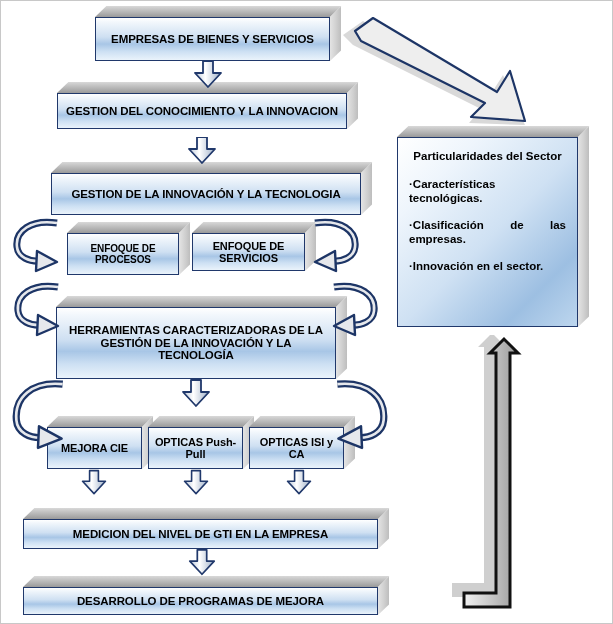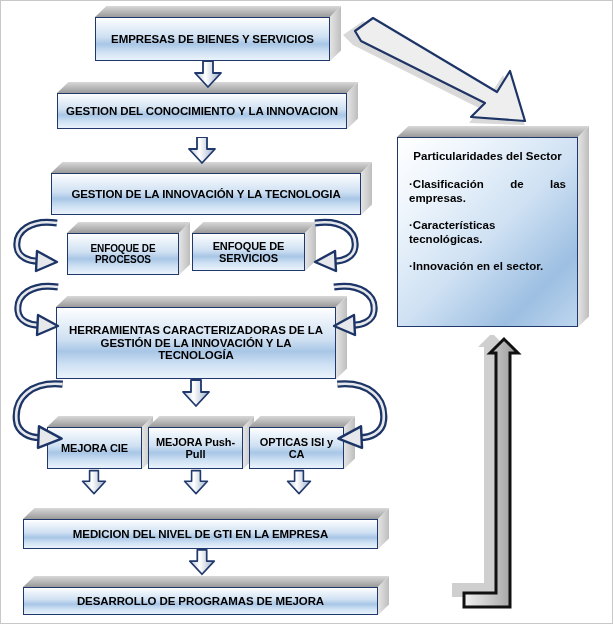--- a/index.html
+++ b/index.html
@@ -240,21 +240,21 @@
     <div class="side"></div>
     <div class="face">
         <span class="label t12">MEJORA CIE</span>
       </div>
   </div>
 
   <div class="box3d" style="left:147px;top:426px;width:95px;height:42px;">
     <div class="top"></div>
     <div class="side"></div>
     <div class="face">
-        <span class="label t12">MEJORA Push- Pull</span>
+        <span class="label t12">OPTICAS Push- Pull</span>
       </div>
   </div>
 
   <div class="box3d" style="left:248px;top:426px;width:95px;height:42px;">
     <div class="top"></div>
     <div class="side"></div>
     <div class="face">
         <span class="label t12">OPTICAS ISI  y CA</span>
       </div>
   </div>
@@ -315,19 +315,19 @@
     <div class="face">
         <span class="label t13">DESARROLLO DE PROGRAMAS DE MEJORA</span>
       </div>
   </div>
 
   <div class="box3d panel" style="left:396px;top:136px;width:181px;height:190px;">
     <div class="top"></div>
     <div class="side"></div>
     <div class="face">
       <div class="ptitle">Particularidades del Sector</div>
+      <div class="pitem">·Características tecnológicas.</div>
       <div class="pitem just">·Clasificación de las empresas.</div>
-      <div class="pitem">·Características tecnológicas.</div>
       <div class="pitem">·Innovación en el sector.</div>
     </div>
   </div>
 
 </div>
 
 </body></html>

